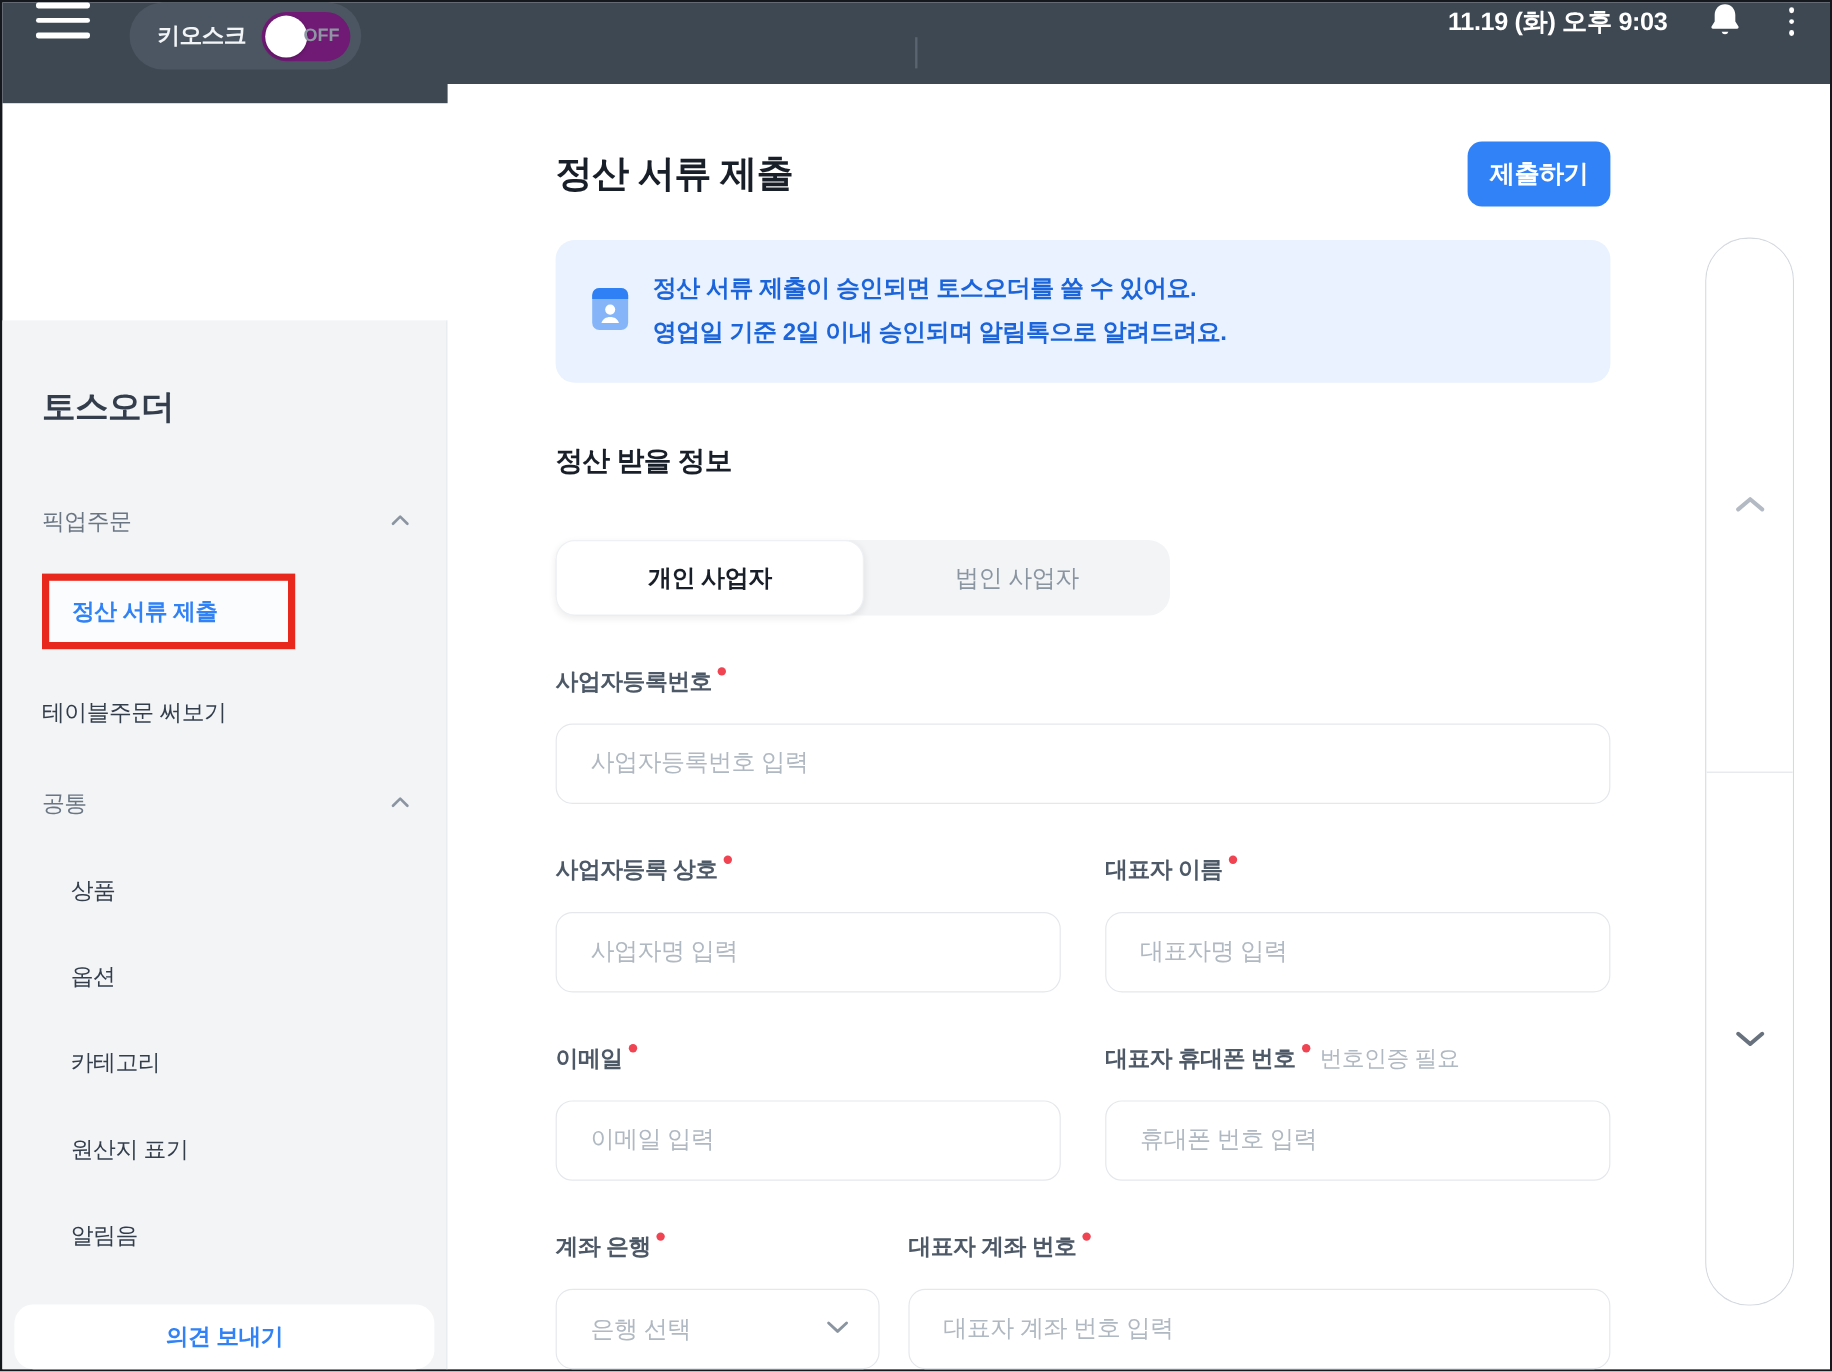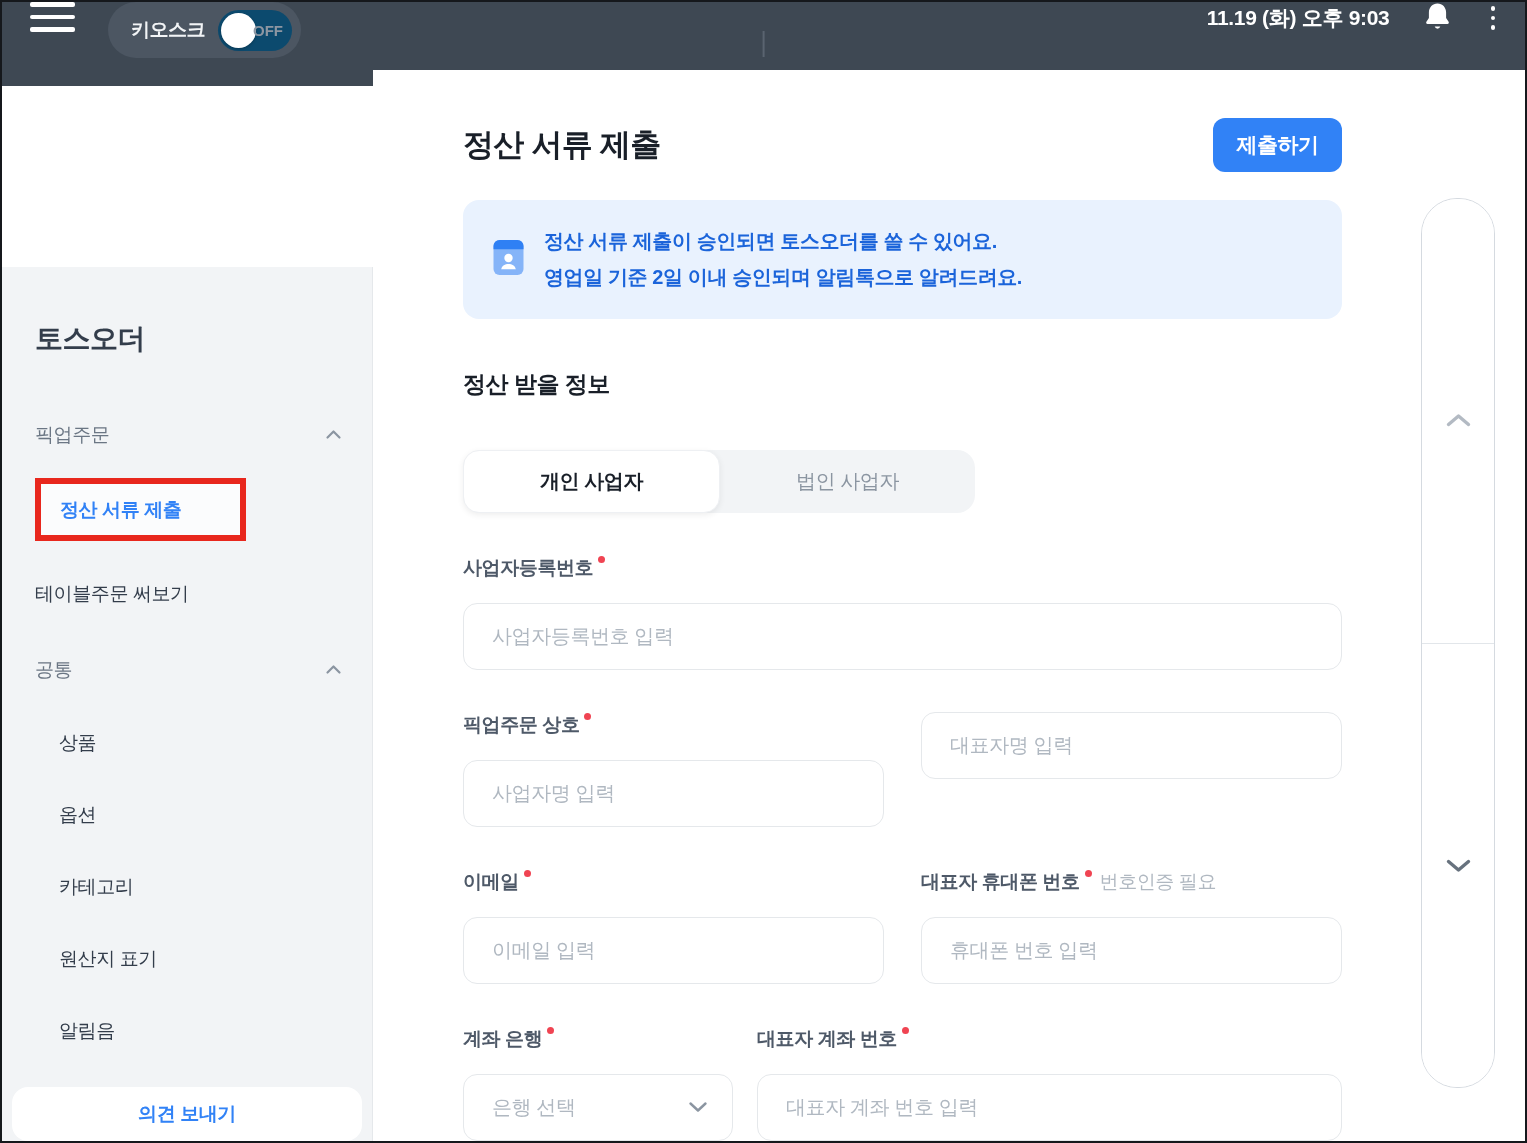--- a/index.html
+++ b/index.html
@@ -18,21 +18,21 @@
     display:flex; align-items:flex-start; padding:0 24px 0 28px; position:relative;
   }
   .hamburger{ width:45px; cursor:pointer; display:flex; flex-direction:column; gap:8px; }
   .hamburger span{ display:block; height:4.5px; border-radius:2px; background:#fff; }
   .kiosk-pill{
     margin-left:33px; height:56px; background:#4c5662; border-radius:28px;
     display:flex; align-items:center; gap:13px; padding:0 9px 0 23px; cursor:pointer;
   }
   .kiosk-label{ font-size:19px; font-weight:700; color:#f2f4f6; letter-spacing:-0.5px; }
   .toggle{
-    position:relative; width:74px; height:41px; background:#0c4a6e; border-radius:21px;
+    position:relative; width:74px; height:41px; background:#701a75; border-radius:21px;
   }
   .toggle .knob{
     position:absolute; left:3px; top:3px; width:35px; height:35px; border-radius:50%;
     background:#fff; box-shadow:0 1px 3px rgba(0,0,0,.25);
   }
   .toggle .state{
     position:absolute; right:9px; top:50%; transform:translateY(-50%);
     font-size:15px; font-weight:700; color:#8d96a2;
   }
   .topnav{
@@ -85,21 +85,21 @@
     font-family:inherit; font-size:19px; font-weight:600; color:#3182f6; letter-spacing:-0.4px;
     cursor:pointer;
   }
 
   
   .main{ flex:1; background:#fff; position:relative; padding:48px 0 0 90px; }
   .content{ width:879px; }
   .main-header{ display:flex; justify-content:space-between; align-items:center; }
   .page-title{ font-size:31px; font-weight:700; color:#191f28; letter-spacing:-0.7px; }
   .submit-btn{
-    width:129px; height:54px; background:#3182f6; color:#fff; border:none; border-radius:12px;
+    width:119px; height:54px; background:#3182f6; color:#fff; border:none; border-radius:12px;
     font-family:inherit; font-size:21px; font-weight:700; letter-spacing:-0.5px; cursor:pointer;
   }
   .notice{
     margin-top:28px; background:#e9f2fe; border-radius:16px;
     padding:25px 20px 25px 30px; display:flex; align-items:center; gap:20px;
   }
   .notice-lines{ display:flex; flex-direction:column; gap:3px; }
   .notice-line{ font-size:20px; font-weight:700; color:#1b64da; letter-spacing:-0.4px; line-height:33px; }
   .section-title{ margin-top:50px; font-size:23px; font-weight:700; color:#191f28; letter-spacing:-0.5px; }
 
@@ -268,26 +268,30 @@
           <div class="field-label">
             <span>사업자등록번호</span>
               <span class="req-dot"></span>
           </div>
           <input class="text-input" type="text" placeholder="사업자등록번호 입력" style="">
         </div>
 
         <div class="field-row">
           <div>
             <div class="field-label">
-              <span>픽업주문 상호</span>
+              <span>사업자등록 상호</span>
                 <span class="req-dot"></span>
             </div>
             <input class="text-input" type="text" placeholder="사업자명 입력" style="">
           </div>
           <div>
+            <div class="field-label">
+              <span>대표자 이름</span>
+                <span class="req-dot"></span>
+            </div>
             <input class="text-input" type="text" placeholder="대표자명 입력" style="">
           </div>
         </div>
 
         <div class="field-row">
           <div>
             <div class="field-label">
               <span>이메일</span>
                 <span class="req-dot"></span>
             </div>

